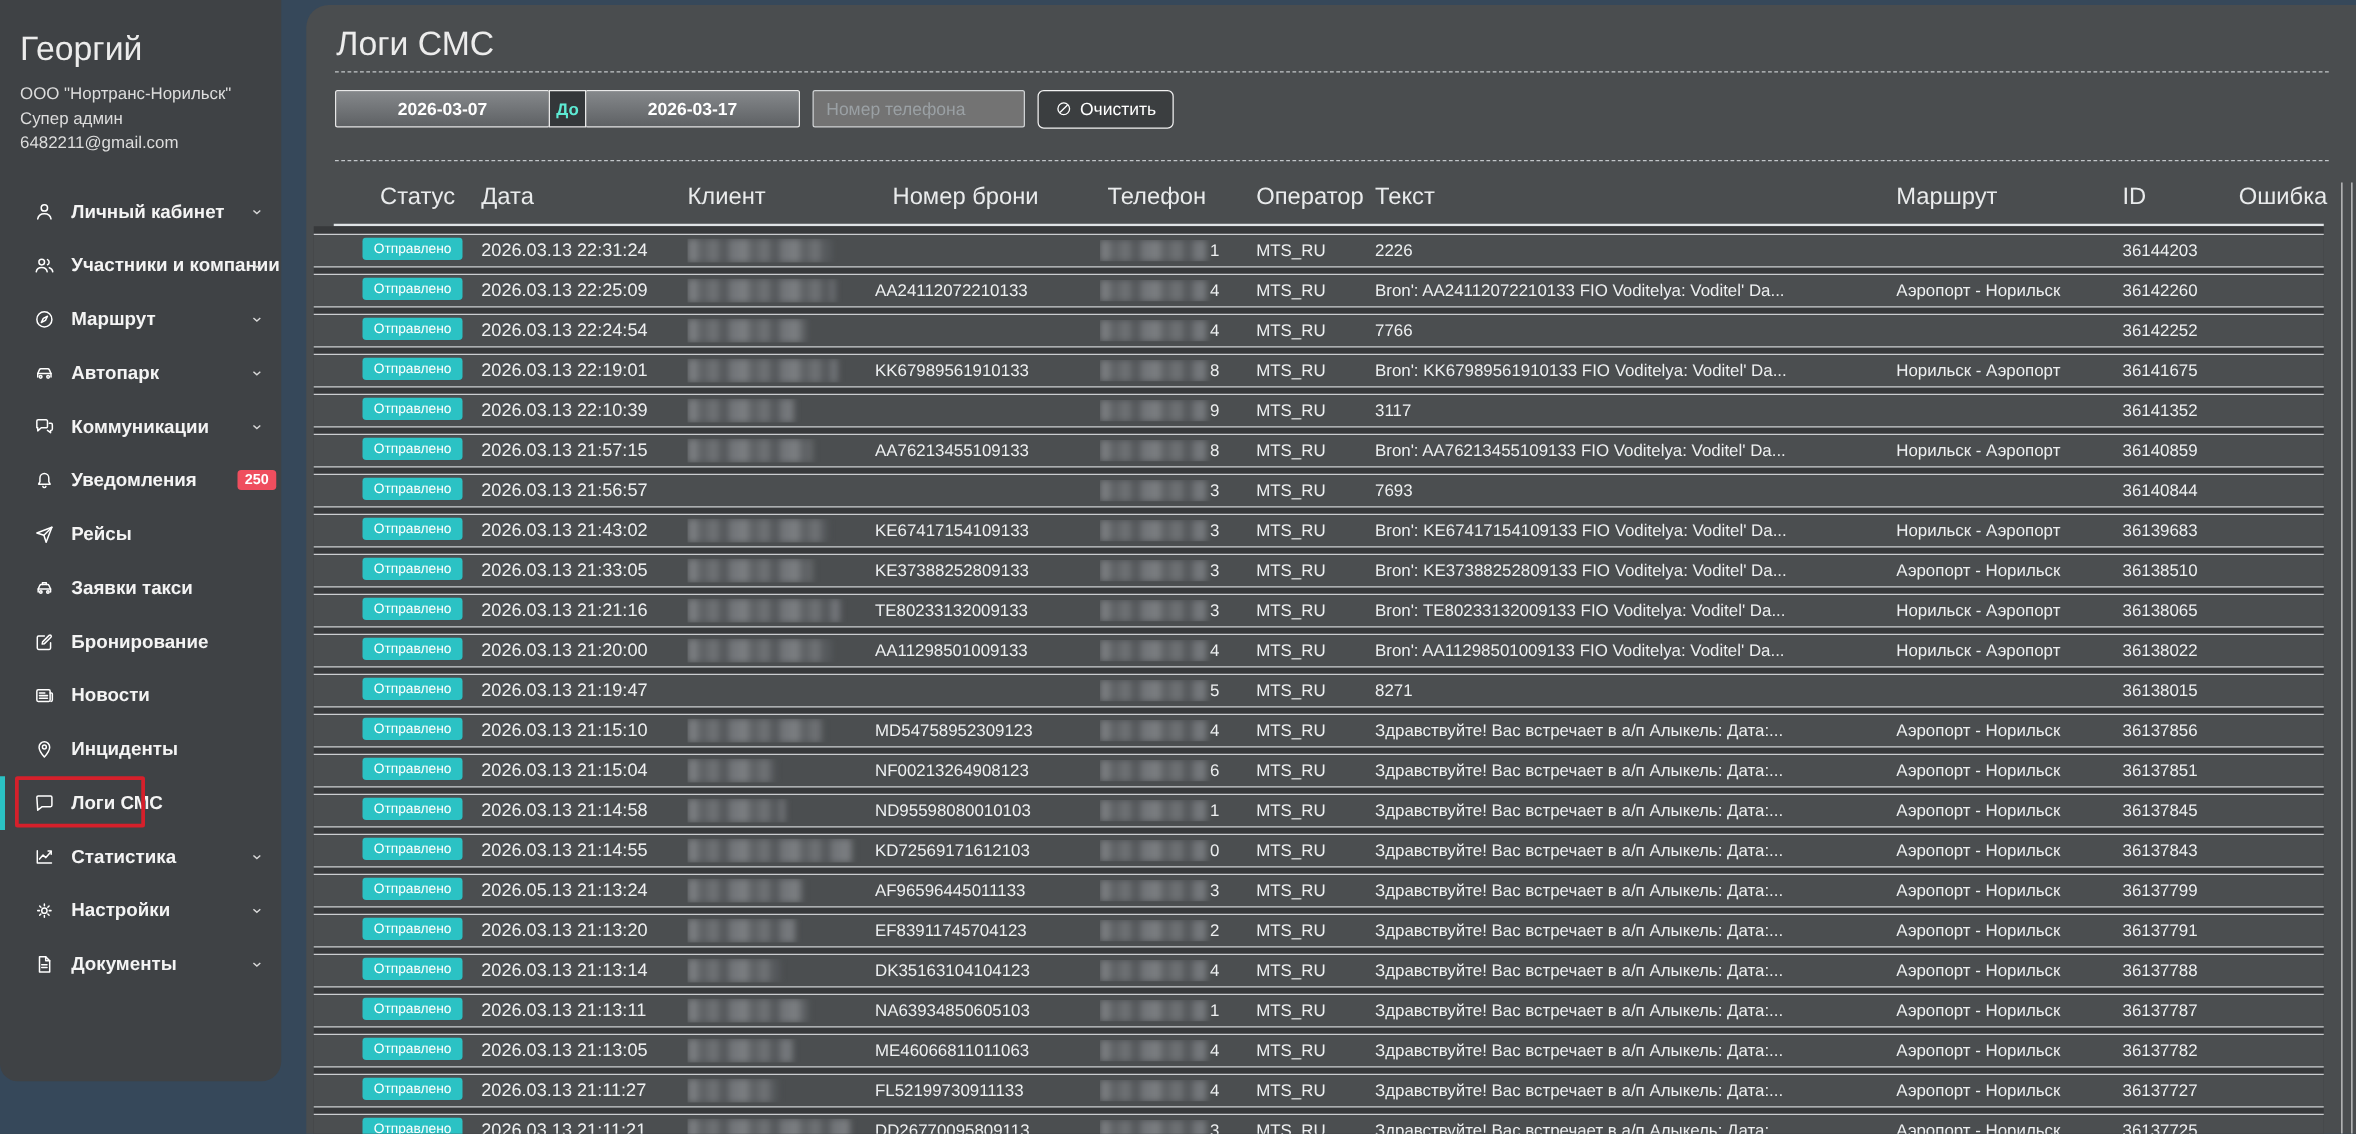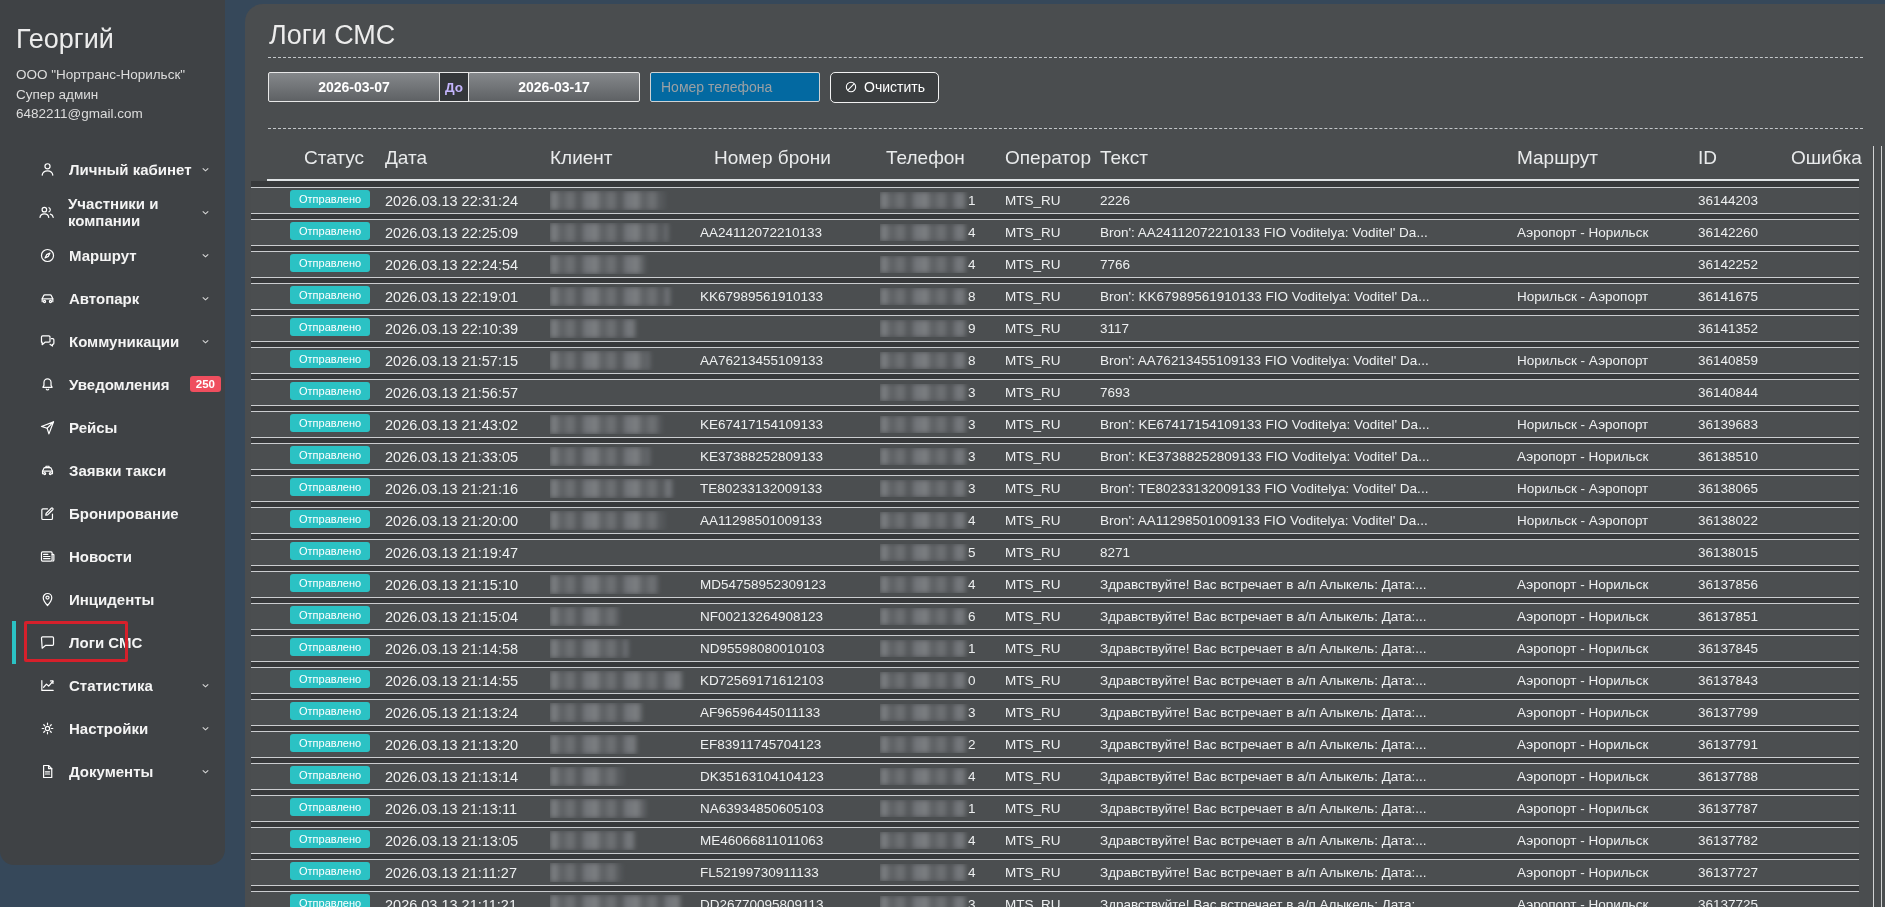--- a/index.html
+++ b/index.html
@@ -5,21 +5,21 @@
   * { margin:0; padding:0; box-sizing:border-box; }
   html,body { width:1885px; height:907px; overflow:hidden; background:#36485a;
               font-family:"Liberation Sans", sans-serif; }
 
   
   .sidebar { position:absolute; left:0; top:0; width:225px; height:865px;
              background:#3f4245; border-radius:0 0 16px 14px; z-index:2; }
   .user { padding:24px 16px 8px 16px; color:#e5e5e5; }
   .user-name { font-size:27px; font-weight:300; color:#ececec; margin-bottom:10px; }
   .user-line { font-size:13.5px; line-height:1.45; color:#dddddd; }
-  .menu { margin-top:16px;padding-left:12px; }
+  .menu { margin-top:16px; }
   .mi { position:relative; height:43px; display:flex; align-items:center;
         padding-left:26px; gap:13px; color:#f4f4f4; font-size:15px; font-weight:600;
         cursor:pointer; }
   .mi .ic { width:18px; display:flex; align-items:center; justify-content:center; }
   svg.i { width:17px; height:17px; stroke:#fff; stroke-width:1.7; fill:none;
           stroke-linecap:round; stroke-linejoin:round; }
   .mi .chev { position:absolute; right:14px; display:flex; }
   .mi .chev svg { width:11px; height:11px; stroke:#d8d8d8; stroke-width:2.4; fill:none; }
   .count-badge { position:absolute; right:4px; background:#ef4e5e; color:#fff;
                  font-size:11.5px; font-weight:700; padding:2px 6px; border-radius:3px; }
@@ -33,31 +33,31 @@
   .panel-title { padding:16px 24px 6px 24px; font-size:27px; font-weight:300; color:#ececec; }
   .sep { border-top:1px dashed #c3c7ca; margin:0 22px 0 23px; }
   .sep2 { margin-top:26px; }
 
   .filters { display:flex; align-items:center; margin:14px 24px 0 23px; height:30px; }
   .date-input { width:172px; height:30px; text-align:center; color:#fff; font-weight:700;
                 font-size:14px; border:1px solid #e8e8e8; border-radius:2px;
                 background:linear-gradient(#85888b,#5e6164); outline:none;
                 font-family:"Liberation Sans",sans-serif; }
   .date-sep { width:30px; height:30px; margin:0 -1px; background:#34373a; border:1px solid #e8e8e8;
-              color:#c4b5fd; font-weight:700; font-size:13.5px; display:flex; align-items:center;
+              color:#5eead4; font-weight:700; font-size:13.5px; display:flex; align-items:center;
               justify-content:center; z-index:1; }
   .select-wrap { position:relative; margin-left:9px; }
   .select-wrap select { width:282px; height:30px; background:#3b3e40; color:#f2f2f2;
                         font-size:14px; padding:0 30px 0 10px; border:1px solid #e8e8e8;
                         border-radius:2px; appearance:none; -webkit-appearance:none;
                         outline:none; font-family:"Liberation Sans",sans-serif; }
   .select-chev { position:absolute; right:9px; top:8px; pointer-events:none; }
   .select-chev svg { width:14px; height:14px; stroke:#fff; stroke-width:2.6; fill:none;
                      stroke-linecap:round; stroke-linejoin:round; }
-  .phone-input { margin-left:10px; width:170px; height:30px; background:#0369a1;
+  .phone-input { margin-left:10px; width:170px; height:30px; background:#737373;
                  border:1px solid #cfd2d4; border-radius:2px; color:#eee; font-size:14px;
                  padding:0 10px; outline:none; font-family:"Liberation Sans",sans-serif; }
   .phone-input::placeholder { color:#9aa0a4; }
   .clear-btn { margin-left:10px; height:31px; display:flex; align-items:center; gap:6px;
                padding:0 13px; background:#3b3e40; border:1px solid #f2f2f2; border-radius:5px;
                color:#fff; font-size:14px; cursor:pointer; font-family:"Liberation Sans",sans-serif; }
   .clear-btn svg { width:14px; height:14px; stroke:#fff; stroke-width:1.8; fill:none; }
 
   
   .grid { display:grid;

